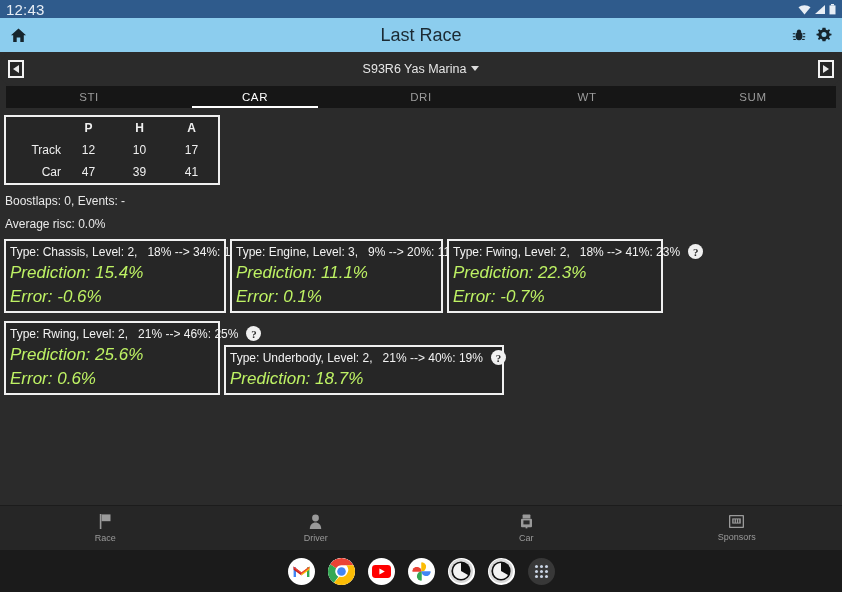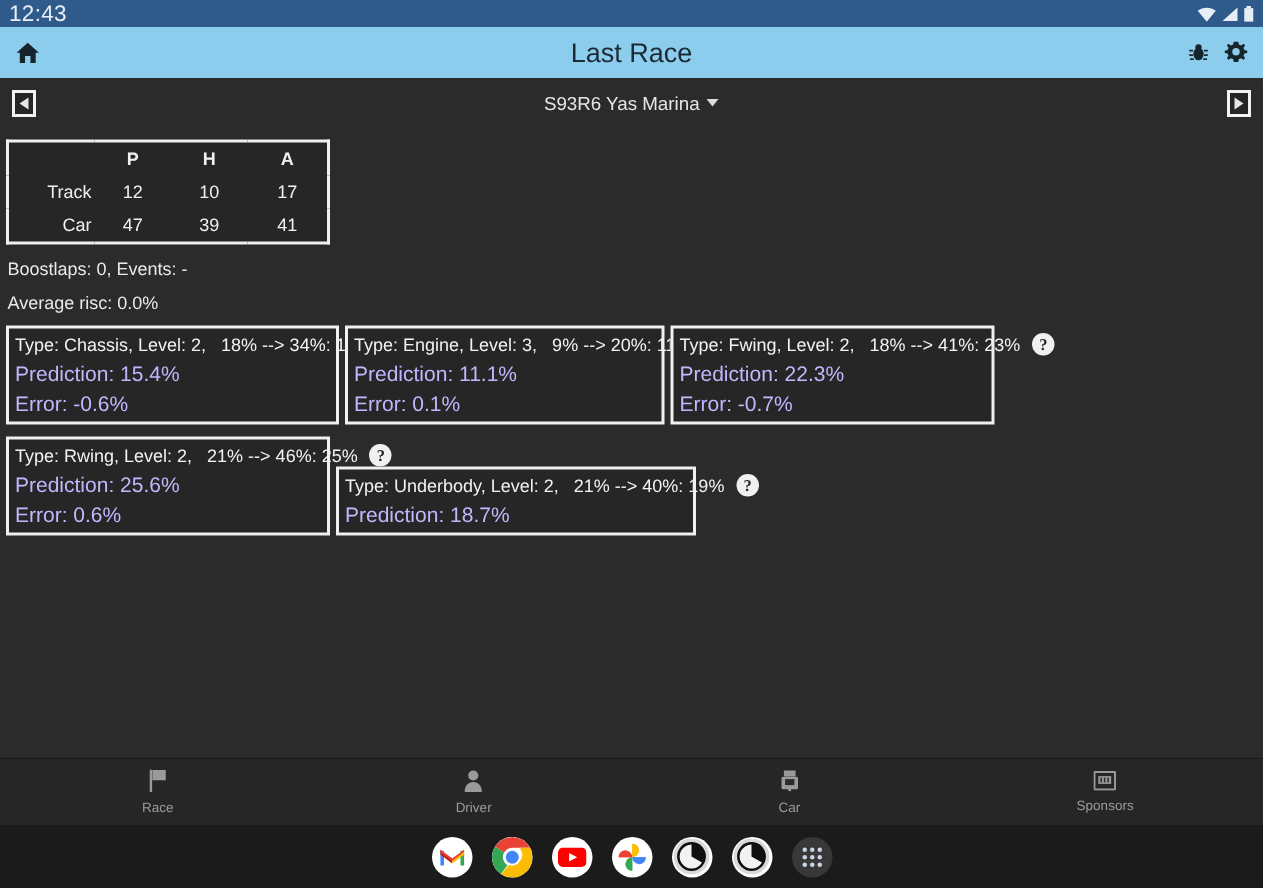--- a/index.html
+++ b/index.html
@@ -113,21 +113,21 @@
     font-size: 12px; color: #f2f2f2; white-space: pre;
   }
   .help-icon {
     width: 15px; height: 15px; border-radius: 50%;
     background: #f0f0f0; color: #2a2a2a;
     font-size: 11px; font-weight: bold;
     display: inline-flex; align-items: center; justify-content: center;
     margin-left: 8px; flex: 0 0 15px; cursor: pointer;
     font-family: "Liberation Serif", serif;
   }
-  .card-line { font-size: 14px; color: #c4b5fd; margin-top: 4px; }
+  .card-line { font-size: 17px; color: #bef264; margin-top: 4px; font-style: italic; }
 
   
   .bottomnav {
     height: 45px; flex: 0 0 45px; background: #262626;
     display: flex; align-items: center; border-top: 1px solid #1c1c1c;
   }
   .navitem {
     flex: 1; display: flex; flex-direction: column;
     align-items: center; justify-content: center; gap: 0; cursor: pointer;
   }
@@ -212,20 +212,37 @@
     </div>
     <span class="race-name">
       <span>S93R6 Yas Marina</span><span class="caret"></span>
     </span>
     <span class="spacer"></span>
     <div class="arrow-btn right">
       <span class="tri"></span>
     </div>
   </div>
 
+  <div class="tabbar" id="tabbar">
+      <div class="tab">
+        <span>STI</span>
+      </div>
+      <div class="tab active">
+        <span>CAR</span>
+      </div>
+      <div class="tab">
+        <span>DRI</span>
+      </div>
+      <div class="tab">
+        <span>WT</span>
+      </div>
+      <div class="tab">
+        <span>SUM</span>
+      </div>
+    </div>
 
   <div class="content">
 
     <table class="stats-table">
       <thead>
         <tr id="stats-head">
             <th class="rowlab"></th>
             <th>P</th>
             <th>H</th>
             <th>A</th>
@@ -255,21 +272,21 @@
             <span class="help-icon">?</span>
           </div><div class="card-line">Prediction: 15.4%</div><div class="card-line">Error: -0.6%</div></div><div class="card" style="width: 213px;"><div class="card-row">
             <span class="card-title">Type: Engine, Level: 3,   9% --&gt; 20%: 11%</span>
             <span class="help-icon">?</span>
           </div><div class="card-line">Prediction: 11.1%</div><div class="card-line">Error: 0.1%</div></div><div class="card" style="width: 216px;"><div class="card-row">
             <span class="card-title">Type: Fwing, Level: 2,   18% --&gt; 41%: 23%</span>
             <span class="help-icon">?</span>
           </div><div class="card-line">Prediction: 22.3%</div><div class="card-line">Error: -0.7%</div></div><div class="card" style="width: 216px;"><div class="card-row">
             <span class="card-title">Type: Rwing, Level: 2,   21% --&gt; 46%: 25%</span>
             <span class="help-icon">?</span>
-          </div><div class="card-line">Prediction: 25.6%</div><div class="card-line">Error: 0.6%</div></div><div class="card" style="width: 240px;"><div class="card-row">
+          </div><div class="card-line">Prediction: 25.6%</div><div class="card-line">Error: 0.6%</div></div><div class="card" style="width: 280px;"><div class="card-row">
             <span class="card-title">Type: Underbody, Level: 2,   21% --&gt; 40%: 19%</span>
             <span class="help-icon">?</span>
           </div><div class="card-line">Prediction: 18.7%</div></div></div>
   </div>
 
   <div class="bottomnav" id="bottomnav">
       <div class="navitem">
         <span><svg width="13" height="15" viewBox="0 0 13 15">
             <rect x="0.8" y="0" width="1.6" height="15" fill="#9a9a9a"></rect>
             <path d="M2.6 0.4 L11.5 0.4 L11.5 7.2 L2.6 7.2 Z" fill="#9a9a9a"></path>

